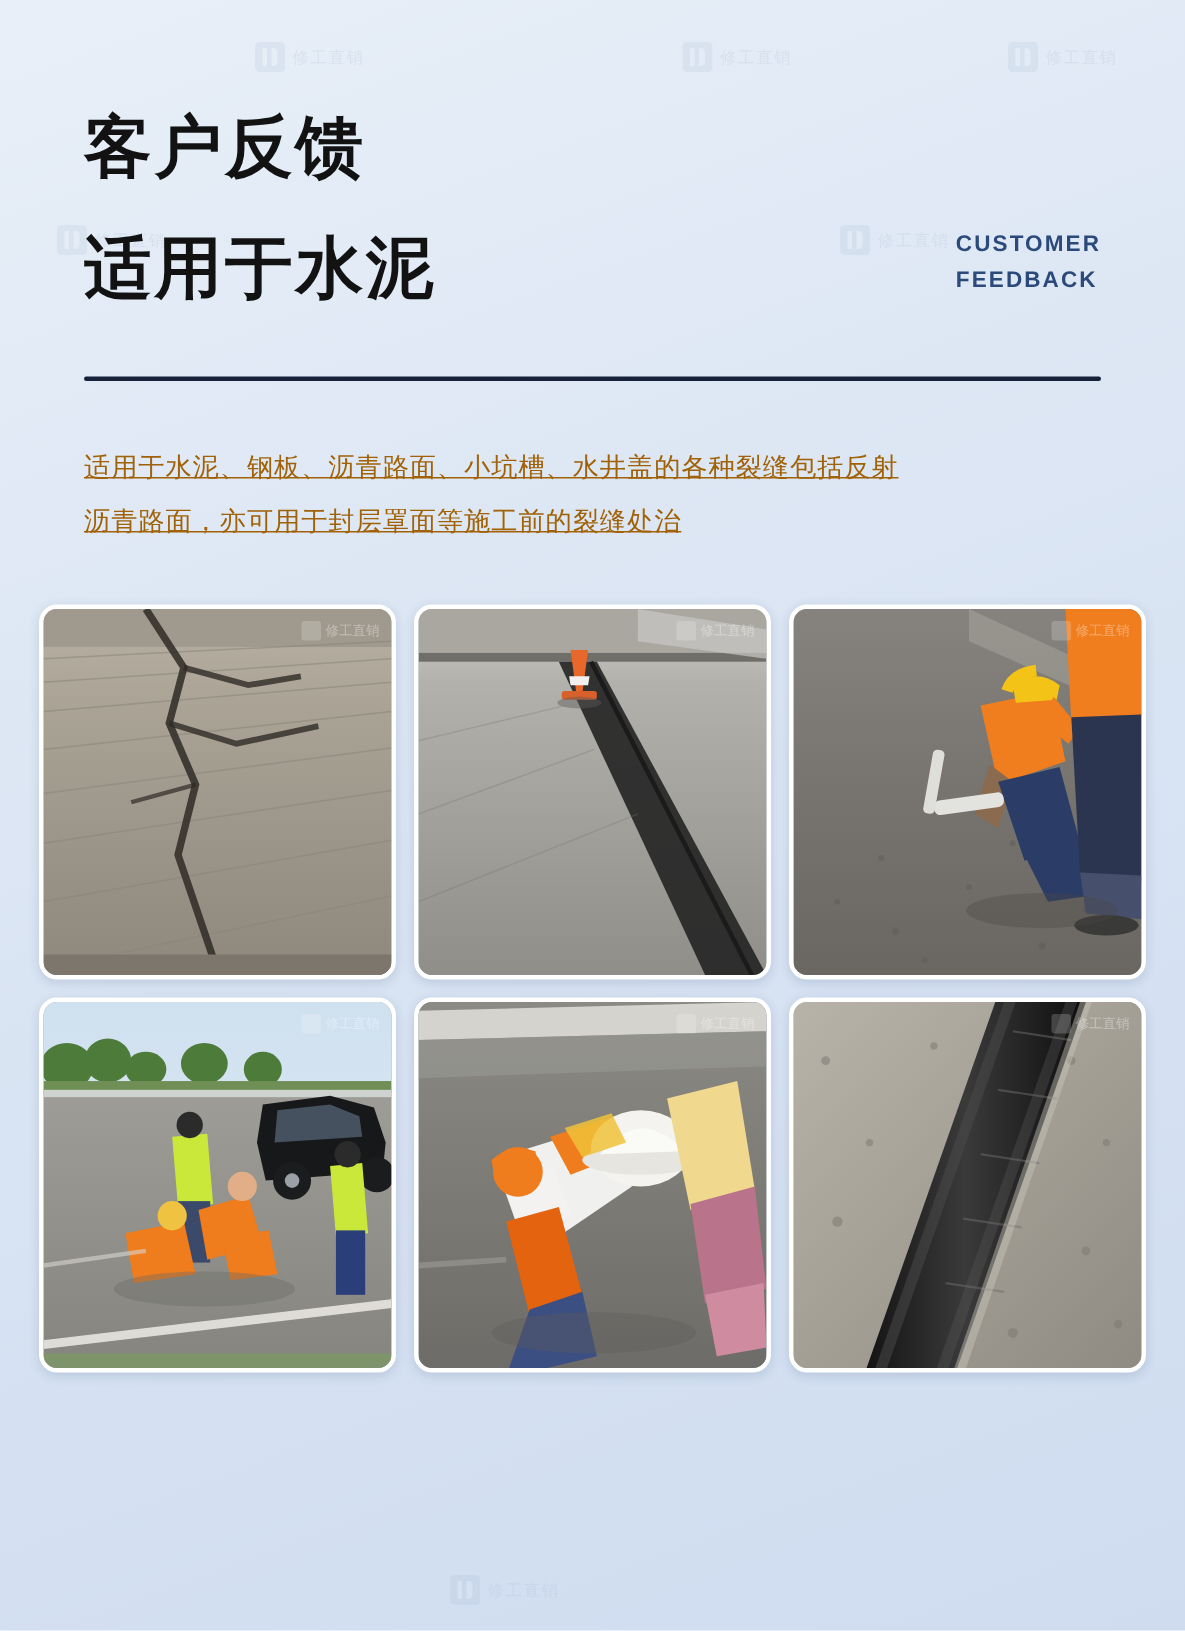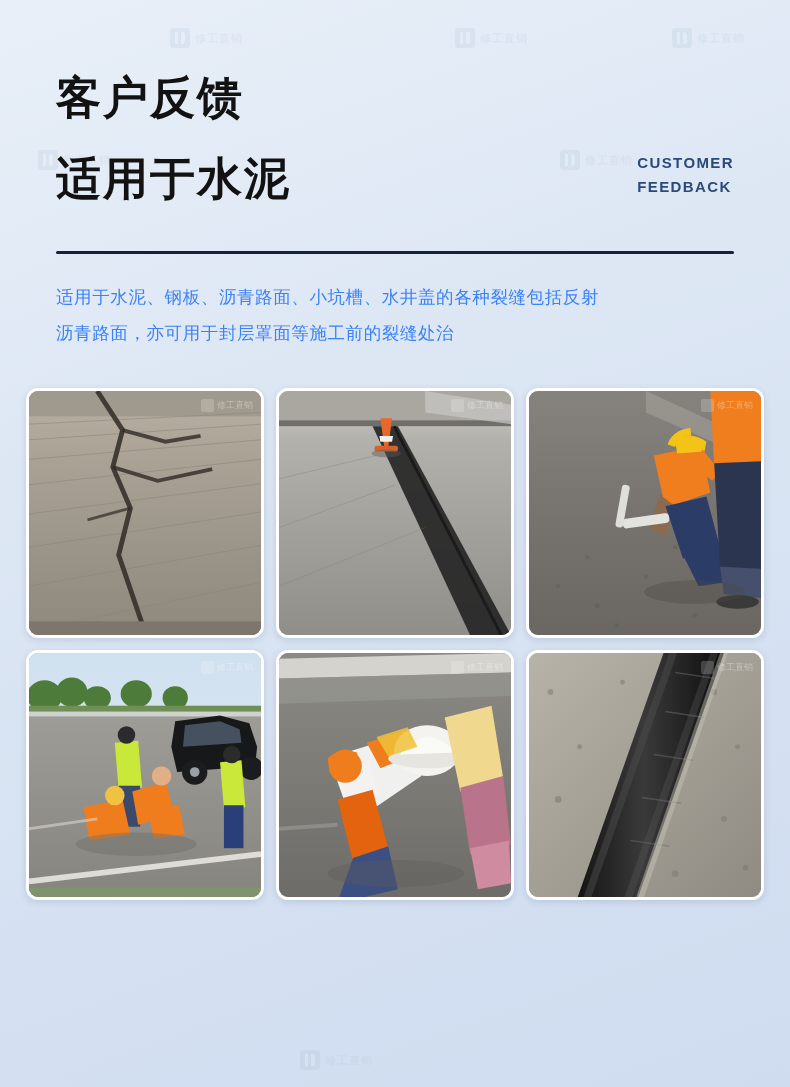--- a/index.html
+++ b/index.html
@@ -89,26 +89,27 @@
   }
 
   .rule {
     margin: 42px 0 0 0;
     height: 3px;
     background: #17223a;
     border-radius: 2px;
   }
 
   .desc {
-    margin-top: 26px;
+    margin-top: 41px;
     font-family: "DejaVu Sans", "Liberation Sans", sans-serif;
     font-size: 17.5px;
-    color: #3b82f6;
+    color: #a16207;
     line-height: 2.05;
     letter-spacing: 0.6px;
+    text-decoration: underline;
   }
 
   
   .gallery {
     position: relative;
     z-index: 2;
     margin: 36px auto 0 auto;
     width: 748px;
     display: grid;
     grid-template-columns: repeat(3, 238px);

